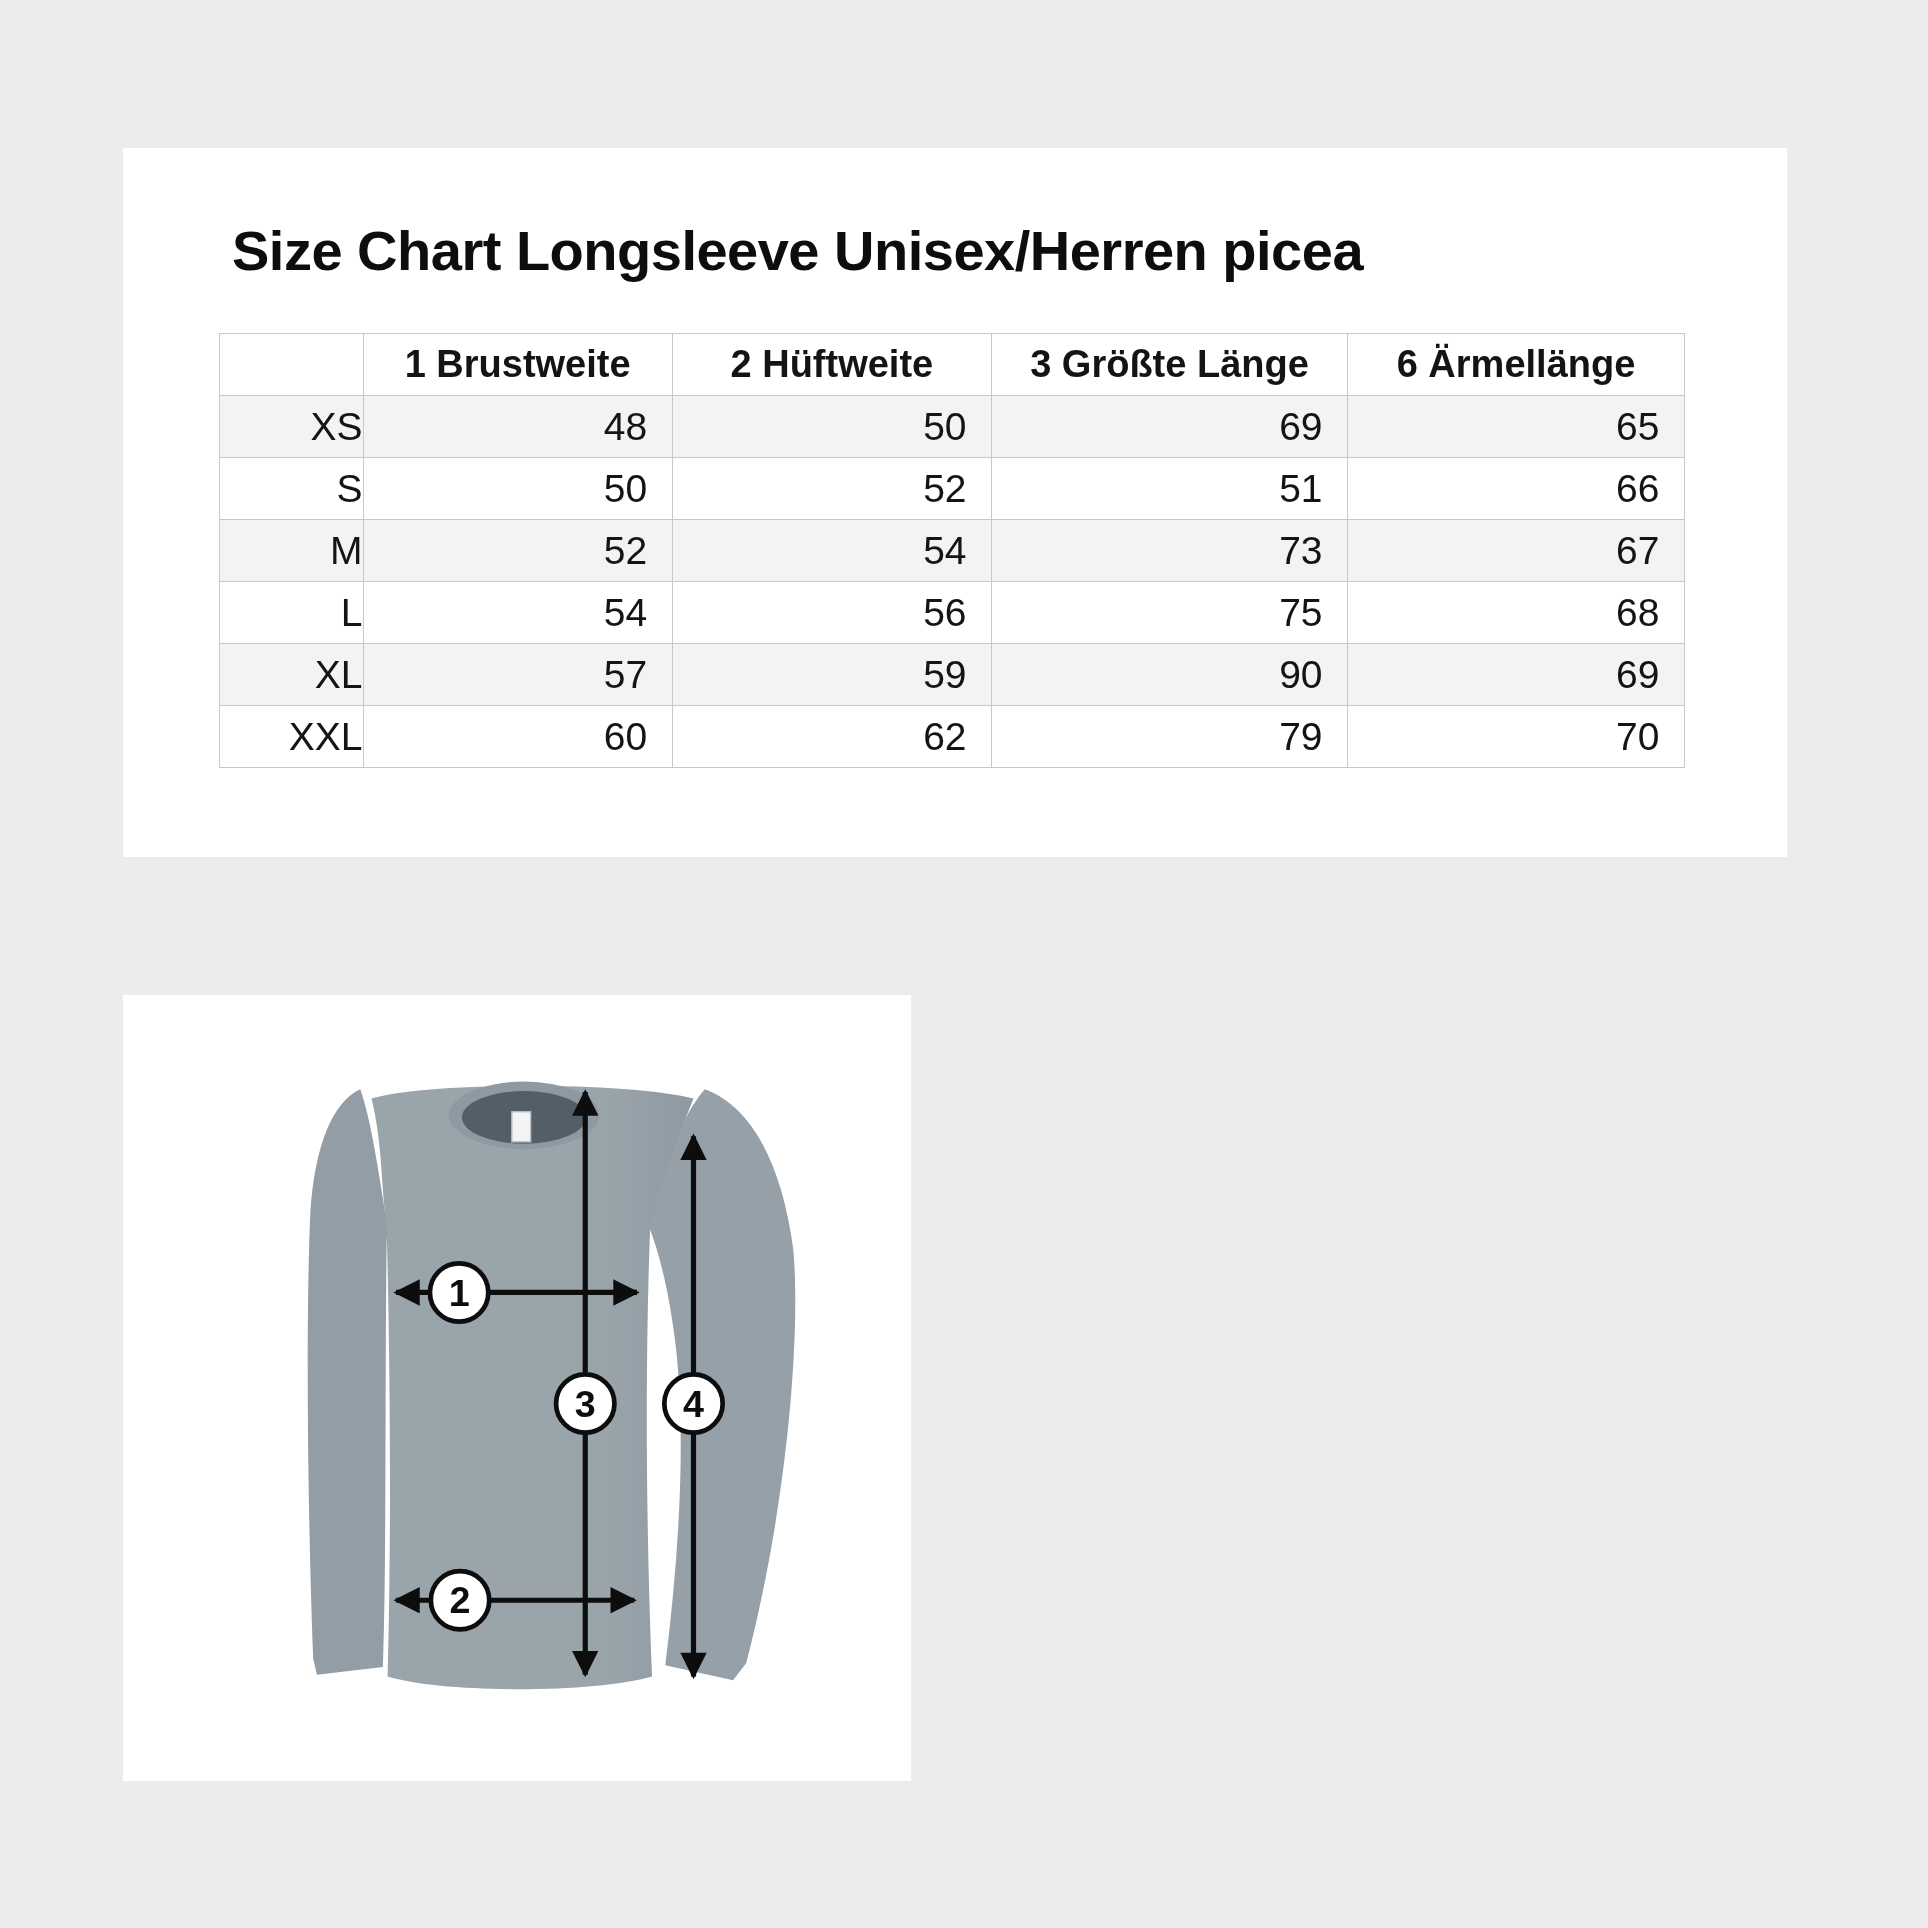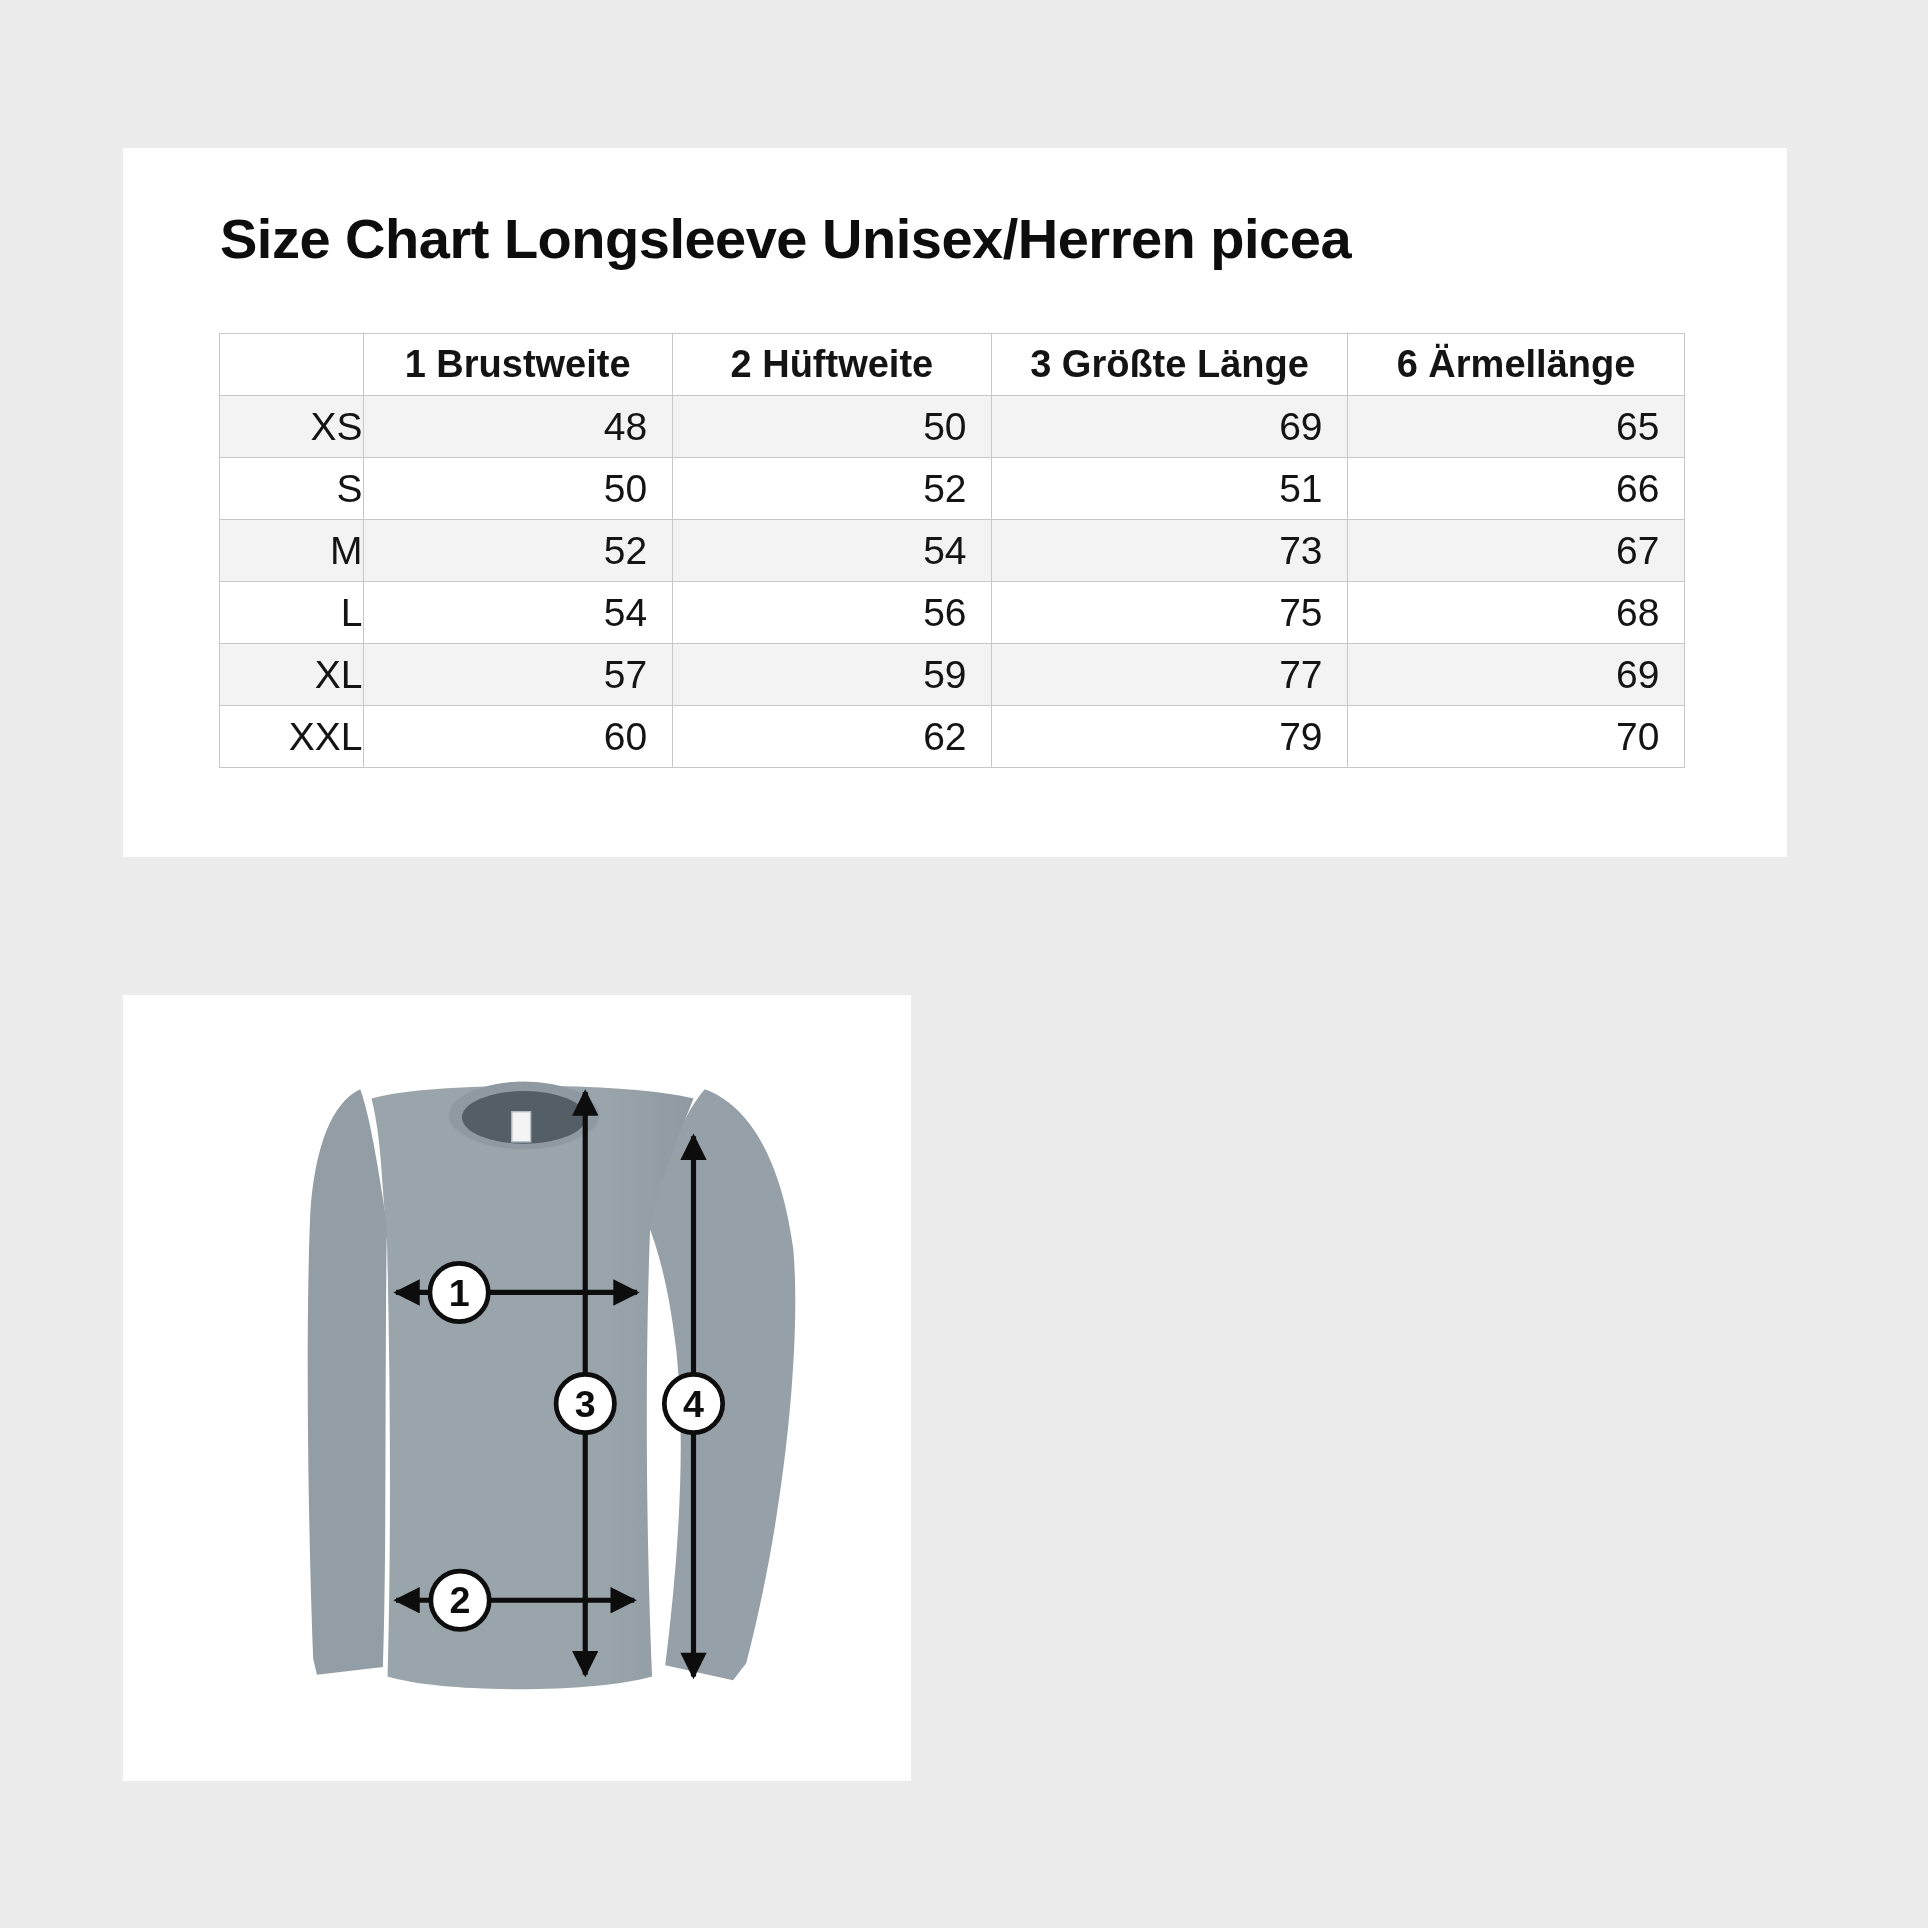--- a/index.html
+++ b/index.html
@@ -14,21 +14,21 @@
   .panel {
     position: absolute;
     background: #ffffff;
   }
   #top-panel { left: 123px; top: 148px; width: 1664px; height: 709px; }
   #bottom-panel { left: 123px; top: 995px; width: 788px; height: 786px; }
 
   h1.title {
     position: absolute;
     left: 97px; top: 58px;
-    margin: 0;
+    margin: 12px;
     font-size: 56px;
     font-weight: bold;
     letter-spacing: -0.5px;
     color: #0d0d0d;
     white-space: nowrap;
   }
 
   table.size-chart {
     position: absolute;
     left: 96px; top: 185px;
@@ -111,21 +111,21 @@
         <td class="size-label">L</td>
         <td class="val">54</td>
         <td class="val">56</td>
         <td class="val">75</td>
         <td class="val">68</td>
       </tr>
       <tr class="alt">
         <td class="size-label">XL</td>
         <td class="val">57</td>
         <td class="val">59</td>
-        <td class="val">77</td>
+        <td class="val">90</td>
         <td class="val">69</td>
       </tr>
       <tr>
         <td class="size-label">XXL</td>
         <td class="val">60</td>
         <td class="val">62</td>
         <td class="val">79</td>
         <td class="val">70</td>
       </tr>
     </tbody>

